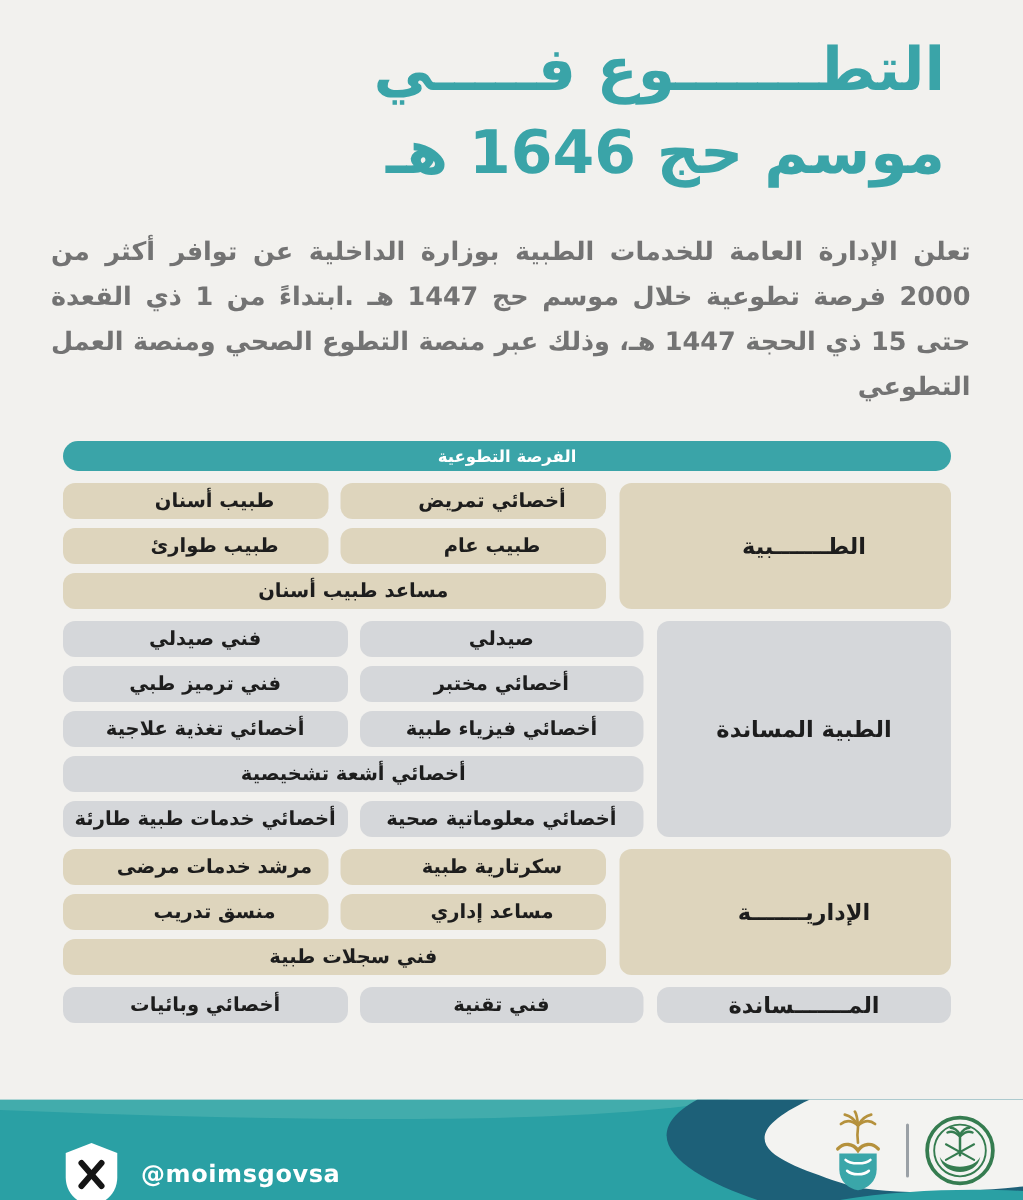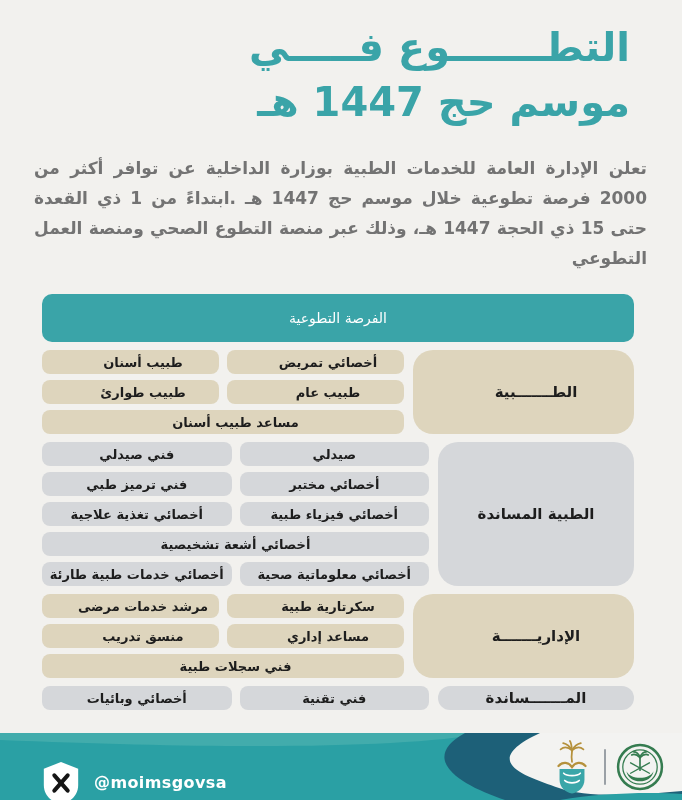--- a/index.html
+++ b/index.html
@@ -30,30 +30,30 @@
 
   
   .tbl{
     direction:rtl;
     margin:21px 48px 0 42px;
     display:flex;flex-direction:column;gap:8px;
   }
   .hdr-row{display:flex;gap:9px;}
   .hdr-cell{
     background:var(--teal,#3aa4a8);color:#fff;
-    border-radius:10px;height:48px;
+    border-radius:10px;height:20px;
     display:flex;align-items:center;justify-content:center;
-    font-size:14px;font-weight:normal;
+    font-size:11px;font-weight:bold;
   }
   .hdr-cat{width:201px;}
   .hdr-opp{flex:1;}
   .tbl-body{display:flex;flex-direction:column;gap:8px;}
   .section{display:flex;gap:9px;align-items:stretch;}
   .category{
-    width:196px;border-radius:20px;
+    width:196px;border-radius:8px;
     display:flex;align-items:center;justify-content:center;
     font-size:15px;font-weight:bold;color:#1d1d1d;
   }
   .opps{flex:1;display:flex;flex-direction:column;gap:6px;}
   .opp-row{display:flex;gap:8px;}
   .opp-cell{
     flex:1;height:24px;border-radius:8px;
     display:flex;align-items:center;justify-content:center;
     font-size:13px;font-weight:bold;color:#1d1d1d;
     white-space:nowrap;
@@ -77,21 +77,21 @@
   }
   .divider{width:2px;height:36px;background:#9aa0a6;border-radius:1px;}
 </style>
 </head>
 <body style="--bg: #f2f1ee; --teal: #3aa4a8; --beige: #ded5bd; --gray: #d5d7da;">
 
 <div class="page">
 
   <div class="title">
     <div>التطـــــــوع فـــــي</div>
-    <div>موسم حج 1447 هـ</div>
+    <div>موسم حج 1646 هـ</div>
   </div>
 
   <p class="intro">تعلن الإدارة العامة للخدمات الطبية بوزارة الداخلية عن توافر أكثر من 2000 فرصة تطوعية خلال موسم حج 1447 هـ .ابتداءً من 1 ذي القعدة حتى 15 ذي الحجة 1447 هـ، وذلك عبر منصة التطوع الصحي ومنصة العمل التطوعي</p>
 
   <div class="tbl">
     <div class="hdr-row">
       <div class="hdr-cell hdr-opp">الفرصة التطوعية</div>
     </div>
     <div class="tbl-body">
         <div class="section">

